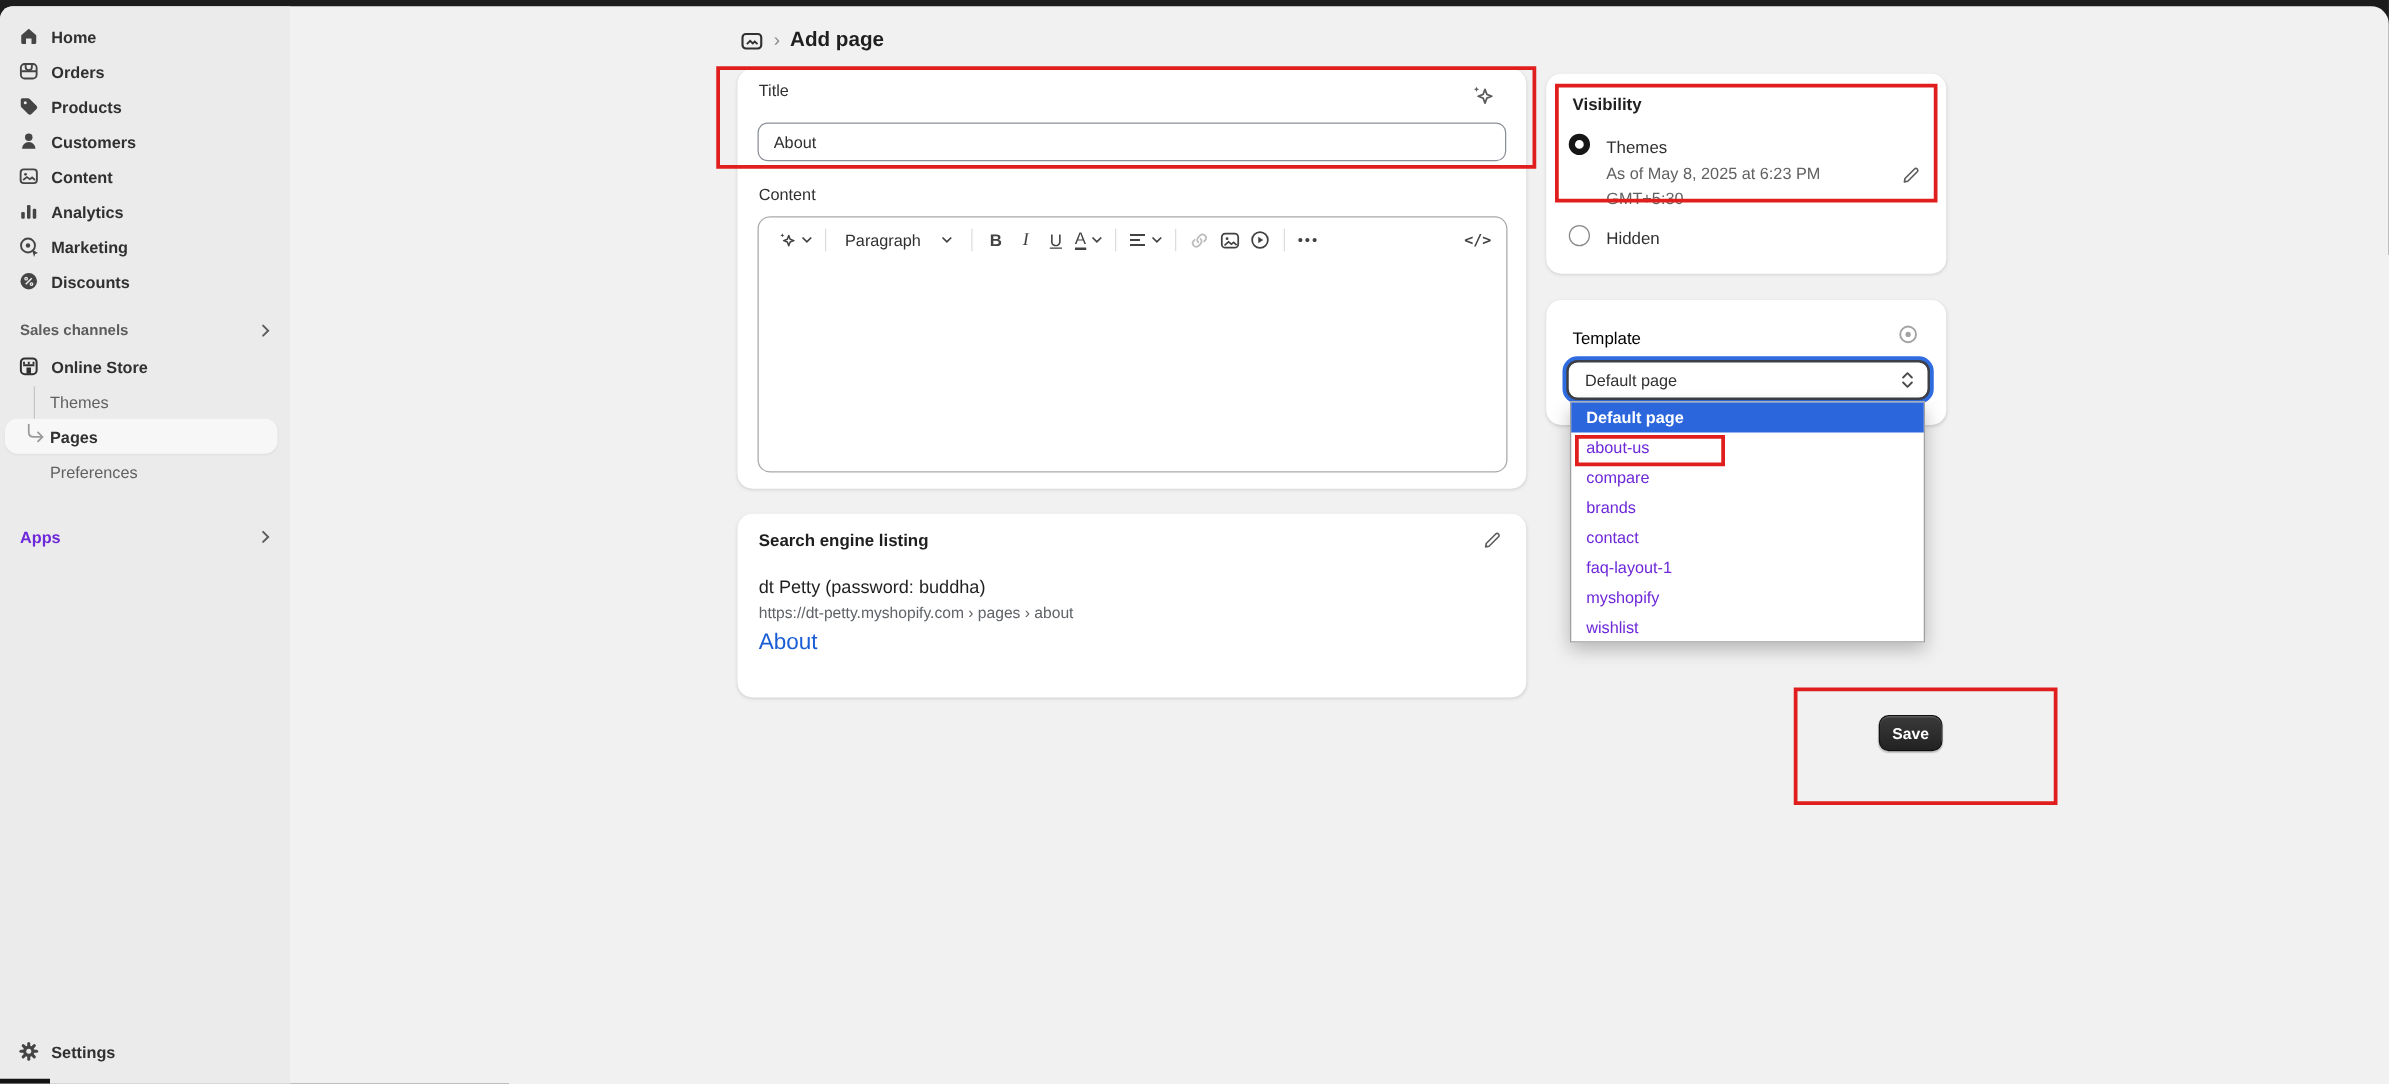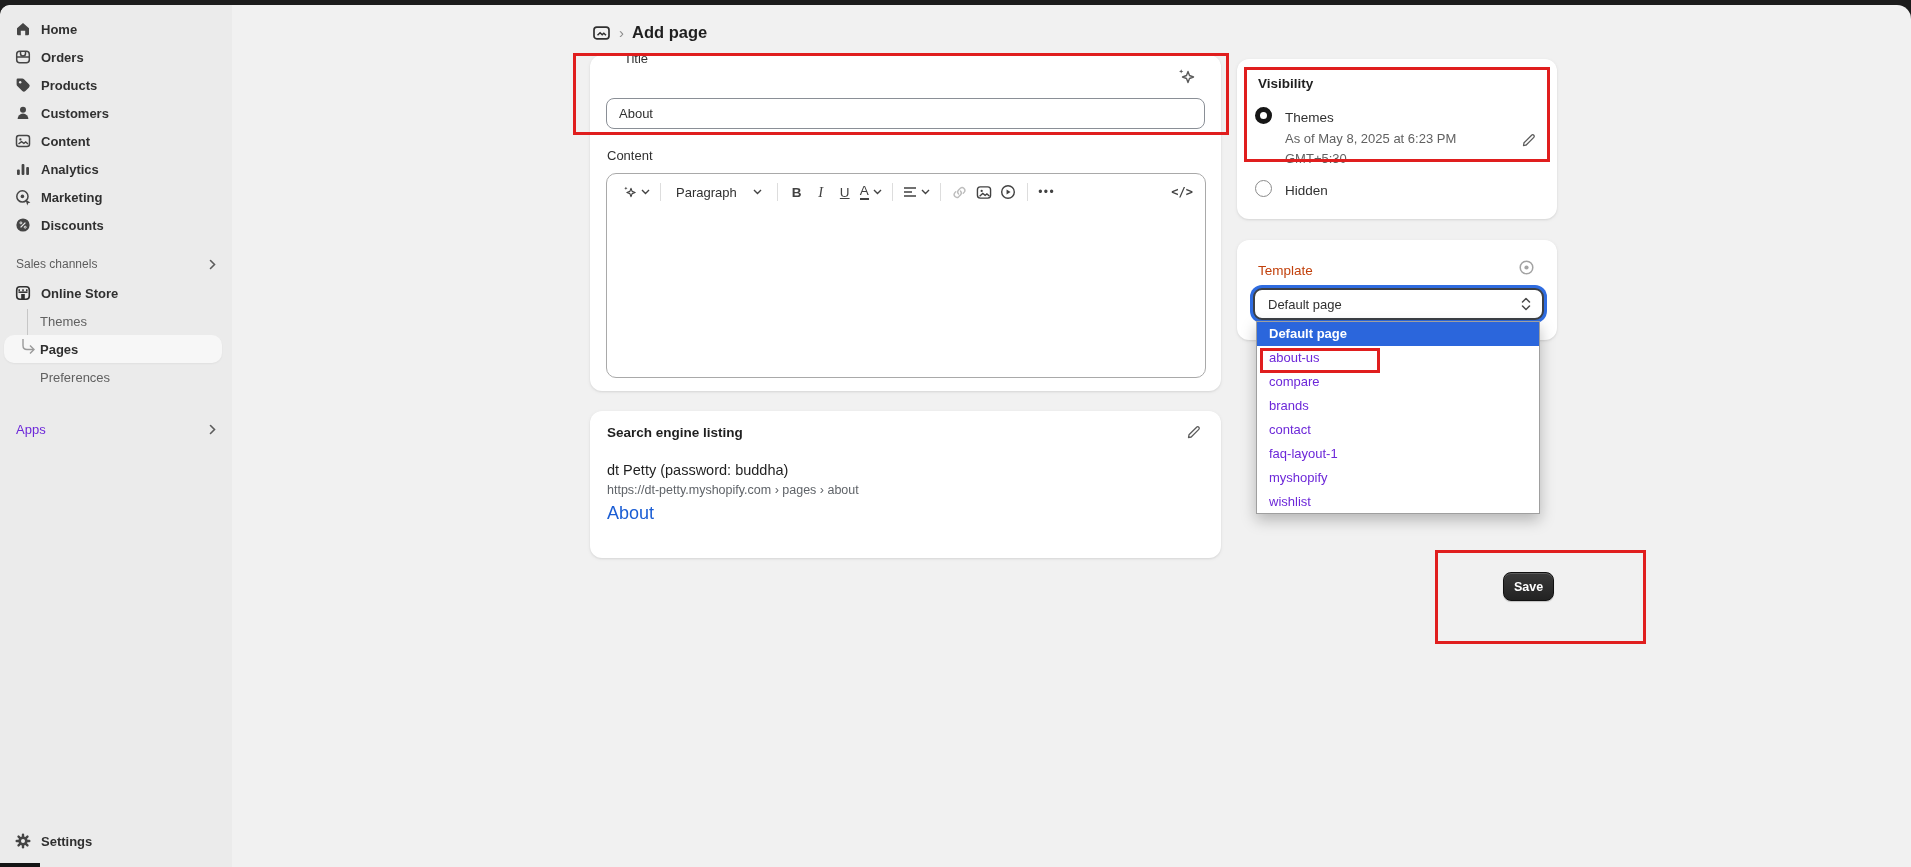--- a/index.html
+++ b/index.html
@@ -15,21 +15,21 @@
     align-items:center; gap:9px; padding-left:10px; border-radius:10px;
     font-size:13px; font-weight:600; color:#303030; cursor:pointer; }
   .nav-item .icn { width:18px; height:18px; flex:0 0 18px; display:flex;
     align-items:center; justify-content:center; }
   .sub-item { position:absolute; left:4px; right:10px; height:28px; display:flex;
     align-items:center; padding-left:36px; border-radius:10px; font-size:13px;
     font-weight:500; color:#616161; cursor:pointer; }
   .sub-item.selected { background:#f7f7f7; color:#303030; font-weight:600;
     box-shadow:0 1px 2px rgba(0,0,0,.05); }
   .section-row { position:absolute; left:16px; right:14px; height:24px; display:flex;
-    align-items:center; justify-content:space-between; font-size:12px; font-weight:400;
+    align-items:center; justify-content:space-between; font-size:12px; font-weight:700;
     color:#5c5c5c; cursor:pointer; }
   .section-row.dark { color:#6d28d9; font-size:13px; }
   .connector { position:absolute; left:27px; top:304px; width:1px; height:34px;
     background:#c6c6c6; }
   .elbow { position:absolute; left:21px; top:334px; }
   .bottom-bar { position:absolute; left:0; bottom:0; width:40px; height:4px; background:#141414; }
 
   
   .breadcrumb { position:absolute; left:592px; top:18px; display:flex; align-items:center; gap:8px; }
   .breadcrumb .sep { color:#8a8a8a; font-size:15px; line-height:1; }
@@ -70,21 +70,21 @@
   .vis-card { left:1237px; top:54px; width:320px; height:160px; }
   .vis-title { position:absolute; left:1258px; top:71px; font-size:13.5px; font-weight:700; color:#1f1f1f; }
   .radio-on { position:absolute; width:17px; height:17px; border-radius:50%;
     border:5px solid #161616; background:#fff; cursor:pointer; }
   .radio-off { position:absolute; width:17px; height:17px; border-radius:50%;
     border:1.5px solid #8a8a8a; background:#fff; cursor:pointer; }
   .vis-opt { position:absolute; font-size:13.5px; color:#303030; }
   .vis-note { position:absolute; left:1285px; font-size:13px; color:#616161; }
 
   .tpl-card { left:1237px; top:235px; width:320px; height:100px; }
-  .tpl-label { position:absolute; left:1258px; top:258px; font-size:13.5px; color:#c2410c; }
+  .tpl-label { position:absolute; left:1258px; top:258px; font-size:13.5px; color:#000000; }
   .tpl-select { position:absolute; left:1253px; top:283px; width:291px; height:32px;
     background:#fff; border:2px solid #3c4046; border-radius:9px;
     box-shadow:0 0 0 3px #2f6ce0; display:flex; align-items:center;
     justify-content:space-between; padding:0 10px 0 13px; cursor:pointer; }
   .tpl-select .val { font-size:13px; color:#303030; }
 
   .dropdown { position:absolute; left:1256px; top:316px; width:284px; height:193px;
     background:#fff; border:1px solid #9f9f9f; box-shadow:0 6px 14px rgba(0,0,0,.25);
     z-index:40; display:flex; flex-direction:column; }
   .opt { height:24px; display:flex; align-items:center; padding-left:12px;
@@ -272,21 +272,21 @@
           <rect x="2" y="3.2" width="15" height="11.6" rx="2.8" fill="none" stroke="#303030" stroke-width="1.7"></rect>
           <path d="M5.5 11.3 l2.6-2.6 2.1 2 1.6-1.5 2.2 2.1" fill="none" stroke="#303030" stroke-width="1.5"></path>
         </svg>
     </span>
     <span class="sep">›</span>
     <span class="bc-title">Add page</span>
   </div>
 
   <div class="card card1"></div>
 
-  <div class="field-label" style="left:607px; top:46px;margin-left:17px;">Title</div>
+  <div class="field-label" style="left:607px; top:60px;">Title</div>
   <input class="title-input" type="text" value="About" style="">
   <span class="sparkle-abs">
     <svg width="20" height="20" viewBox="0 0 20 20">
         <path d="M12 4.5 l1.5 4 4 1.5 -4 1.5 -1.5 4 -1.5 -4 -4 -1.5 4 -1.5 Z" fill="none" stroke="#5c5c5c" stroke-width="1.4" stroke-linejoin="round"></path>
         <path d="M5.2 2.2 l.6 1.6 1.6 .6 -1.6 .6 -.6 1.6 -.6 -1.6 -1.6 -.6 1.6 -.6 Z" fill="#5c5c5c"></path>
       </svg>
   </span>
 
   <div class="field-label" style="left:607px; top:143px;">Content</div>
 

